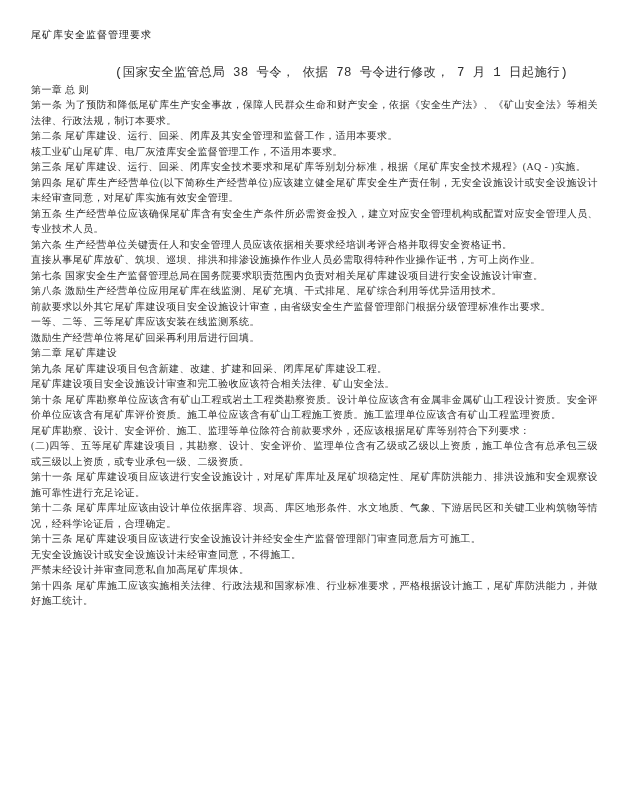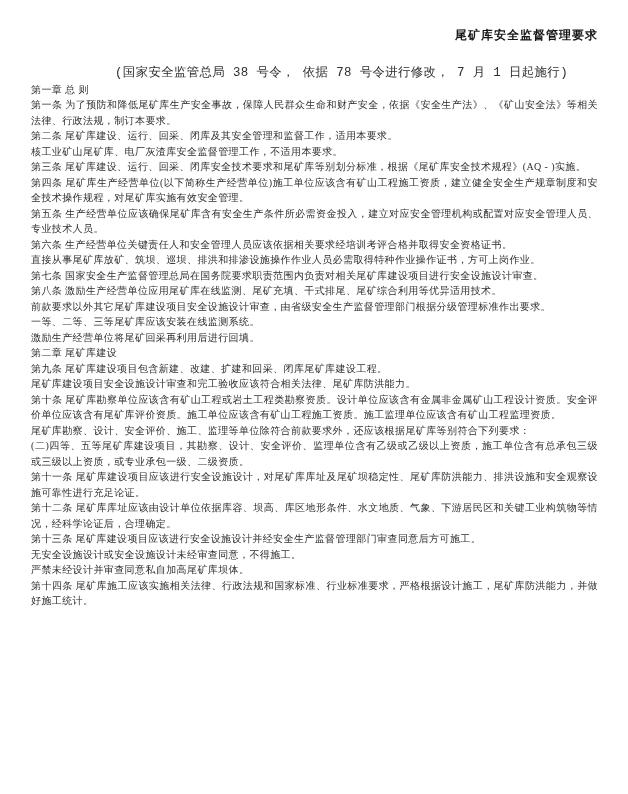--- a/index.html
+++ b/index.html
@@ -11,23 +11,23 @@
     position: relative;
     width: 628px;
     height: 794px;
     box-sizing: border-box;
     background: #ffffff;
     padding: 24px 30px 0 31px;
     overflow: hidden;
     font-family: "Liberation Serif", "DejaVu Serif", serif;
   }
   .doc-title {
-    text-align: right;
-    font-weight: bold;
-    font-size: 12px;
+    text-align: left;
+    font-weight: normal;
+    font-size: 10px;
     line-height: 22px;
     color: #161616;
     letter-spacing: 1px;
     margin: 0 0 20px 0;
   }
   .doc-subtitle {
     font-size: 12.4px;
     line-height: 15.5px;
     color: #2e2e2e;
     letter-spacing: 0.4px;
@@ -50,32 +50,32 @@
 
 <div class="page">
   <h1 class="doc-title">尾矿库安全监督管理要求</h1>
   <p class="doc-subtitle">(国家安全监管总局 38 号令， 依据 78 号令进行修改， 7 月 1 日起施行)</p>
   <div class="doc-body">
       <p>第一章 总 则</p>
       <p>第一条 为了预防和降低尾矿库生产安全事故，保障人民群众生命和财产安全，依据《安全生产法》、《矿山安全法》等相关法律、行政法规，制订本要求。</p>
       <p>第二条 尾矿库建设、运行、回采、闭库及其安全管理和监督工作，适用本要求。</p>
       <p>核工业矿山尾矿库、电厂灰渣库安全监督管理工作，不适用本要求。</p>
       <p>第三条 尾矿库建设、运行、回采、闭库安全技术要求和尾矿库等别划分标准，根据《尾矿库安全技术规程》(AQ - )实施。</p>
-      <p>第四条 尾矿库生产经营单位(以下简称生产经营单位)施工单位应该含有矿山工程施工资质，建立健全安全生产规章制度和安全技术操作规程，对尾矿库实施有效安全管理。</p>
+      <p>第四条 尾矿库生产经营单位(以下简称生产经营单位)应该建立健全尾矿库安全生产责任制，无安全设施设计或安全设施设计未经审查同意，对尾矿库实施有效安全管理。</p>
       <p>第五条 生产经营单位应该确保尾矿库含有安全生产条件所必需资金投入，建立对应安全管理机构或配置对应安全管理人员、专业技术人员。</p>
       <p>第六条 生产经营单位关键责任人和安全管理人员应该依据相关要求经培训考评合格并取得安全资格证书。</p>
       <p>直接从事尾矿库放矿、筑坝、巡坝、排洪和排渗设施操作作业人员必需取得特种作业操作证书，方可上岗作业。</p>
       <p>第七条 国家安全生产监督管理总局在国务院要求职责范围内负责对相关尾矿库建设项目进行安全设施设计审查。</p>
       <p>第八条 激励生产经营单位应用尾矿库在线监测、尾矿充填、干式排尾、尾矿综合利用等优异适用技术。</p>
       <p>前款要求以外其它尾矿库建设项目安全设施设计审查，由省级安全生产监督管理部门根据分级管理标准作出要求。</p>
       <p>一等、二等、三等尾矿库应该安装在线监测系统。</p>
       <p>激励生产经营单位将尾矿回采再利用后进行回填。</p>
       <p>第二章 尾矿库建设</p>
       <p>第九条 尾矿库建设项目包含新建、改建、扩建和回采、闭库尾矿库建设工程。</p>
-      <p>尾矿库建设项目安全设施设计审查和完工验收应该符合相关法律、尾矿库防洪能力。</p>
+      <p>尾矿库建设项目安全设施设计审查和完工验收应该符合相关法律、矿山安全法。</p>
       <p>第十条 尾矿库勘察单位应该含有矿山工程或岩土工程类勘察资质。设计单位应该含有金属非金属矿山工程设计资质。安全评价单位应该含有尾矿库评价资质。施工单位应该含有矿山工程施工资质。施工监理单位应该含有矿山工程监理资质。</p>
       <p>尾矿库勘察、设计、安全评价、施工、监理等单位除符合前款要求外，还应该根据尾矿库等别符合下列要求：</p>
       <p>(二)四等、五等尾矿库建设项目，其勘察、设计、安全评价、监理单位含有乙级或乙级以上资质，施工单位含有总承包三级或三级以上资质，或专业承包一级、二级资质。</p>
       <p>第十一条 尾矿库建设项目应该进行安全设施设计，对尾矿库库址及尾矿坝稳定性、尾矿库防洪能力、排洪设施和安全观察设施可靠性进行充足论证。</p>
       <p>第十二条 尾矿库库址应该由设计单位依据库容、坝高、库区地形条件、水文地质、气象、下游居民区和关键工业构筑物等情况，经科学论证后，合理确定。</p>
       <p>第十三条 尾矿库建设项目应该进行安全设施设计并经安全生产监督管理部门审查同意后方可施工。</p>
       <p>无安全设施设计或安全设施设计未经审查同意，不得施工。</p>
       <p>严禁未经设计并审查同意私自加高尾矿库坝体。</p>
       <p>第十四条 尾矿库施工应该实施相关法律、行政法规和国家标准、行业标准要求，严格根据设计施工，尾矿库防洪能力，并做好施工统计。</p>
     </div>

